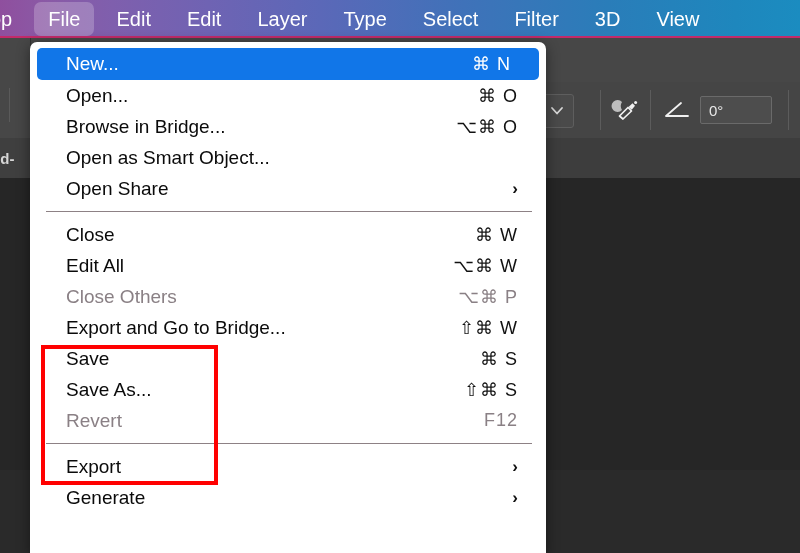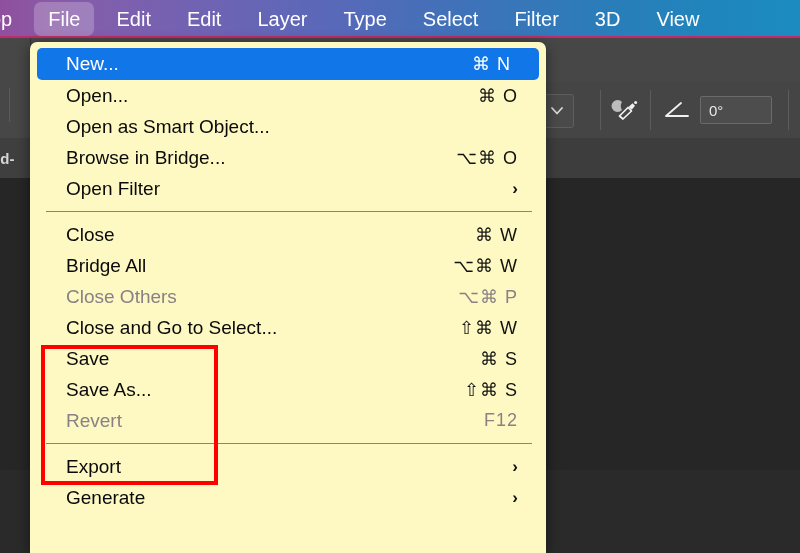--- a/index.html
+++ b/index.html
@@ -99,21 +99,21 @@
     background:rgba(255,255,255,0.22);
   }
   .mb-accent{
     position:absolute;left:0;top:36px;width:800px;height:2px;
     background:#c32a6a;
   }
 
   
   #file-menu{
     position:absolute;left:30px;top:42px;width:516px;height:511px;
-    background:#fef9c3;
+    background:#ffffff;
     border-radius:7px 7px 0 0;
     box-shadow:0 3px 14px rgba(0,0,0,0.45);
     padding-top:6px;
     box-sizing:border-box;
     overflow:hidden;
   }
   .menu-row{
     position:relative;
     height:31px;
     display:flex;align-items:center;
@@ -228,51 +228,51 @@
       <span class="label">New...</span>
       <span class="spacer"></span>
       <span class="shortcut">⌘ N</span>
     </div>
     <div class="menu-row">
       <span class="label">Open...</span>
       <span class="spacer"></span>
       <span class="shortcut">⌘ O</span>
     </div>
     <div class="menu-row">
+      <span class="label">Browse in Bridge...</span>
+      <span class="spacer"></span>
+      <span class="shortcut">⌥⌘ O</span>
+    </div>
+    <div class="menu-row">
       <span class="label">Open as Smart Object...</span>
       <span class="spacer"></span>
     </div>
     <div class="menu-row">
-      <span class="label">Browse in Bridge...</span>
-      <span class="spacer"></span>
-      <span class="shortcut">⌥⌘ O</span>
-    </div>
-    <div class="menu-row">
-      <span class="label">Open Filter</span>
+      <span class="label">Open Share</span>
       <span class="spacer"></span>
       <span class="arrow">›</span>
     </div>
     <div class="menu-sep"></div>
     <div class="menu-row">
       <span class="label">Close</span>
       <span class="spacer"></span>
       <span class="shortcut">⌘ W</span>
     </div>
     <div class="menu-row">
-      <span class="label">Bridge All</span>
+      <span class="label">Edit All</span>
       <span class="spacer"></span>
       <span class="shortcut">⌥⌘ W</span>
     </div>
     <div class="menu-row disabled">
       <span class="label">Close Others</span>
       <span class="spacer"></span>
       <span class="shortcut">⌥⌘ P</span>
     </div>
     <div class="menu-row">
-      <span class="label">Close and Go to Select...</span>
+      <span class="label">Export and Go to Bridge...</span>
       <span class="spacer"></span>
       <span class="shortcut">⇧⌘ W</span>
     </div>
     <div class="menu-row">
       <span class="label">Save</span>
       <span class="spacer"></span>
       <span class="shortcut">⌘ S</span>
     </div>
     <div class="menu-row">
       <span class="label">Save As...</span>

